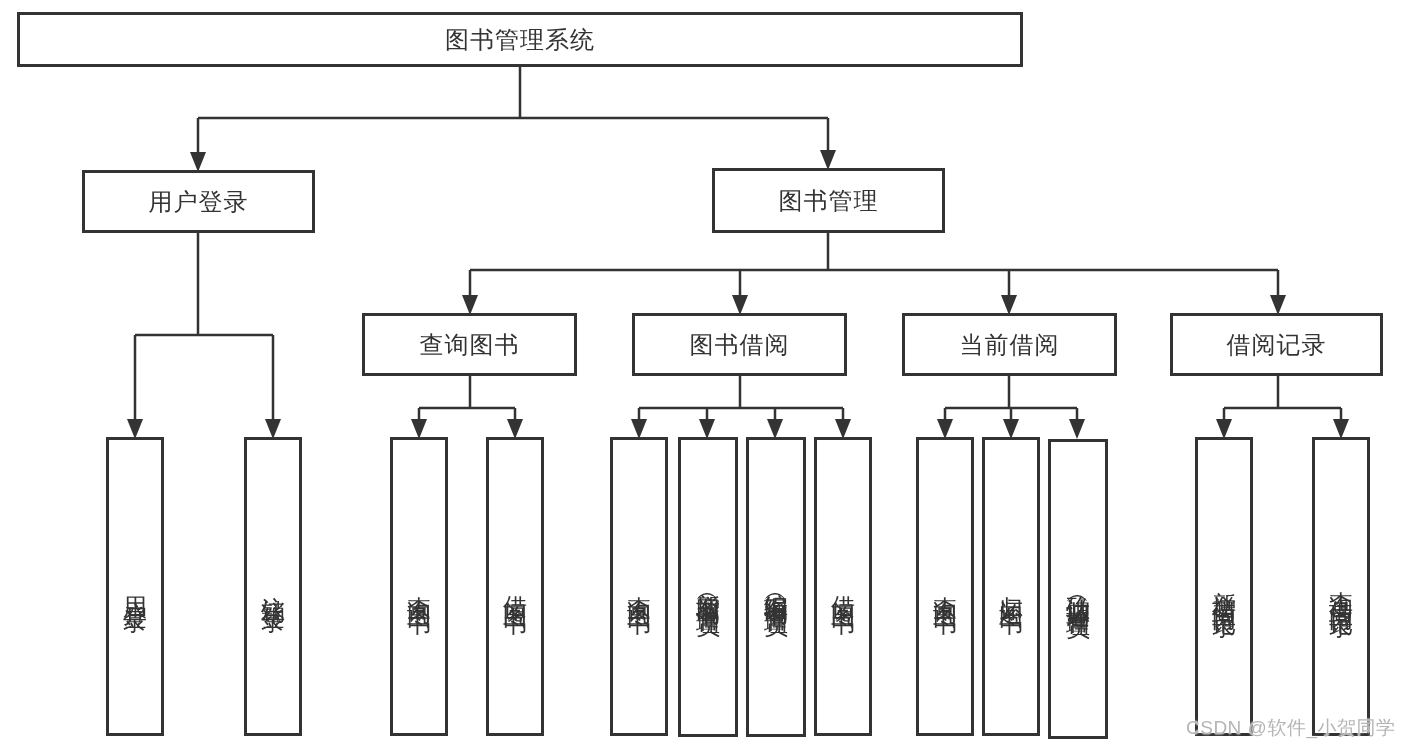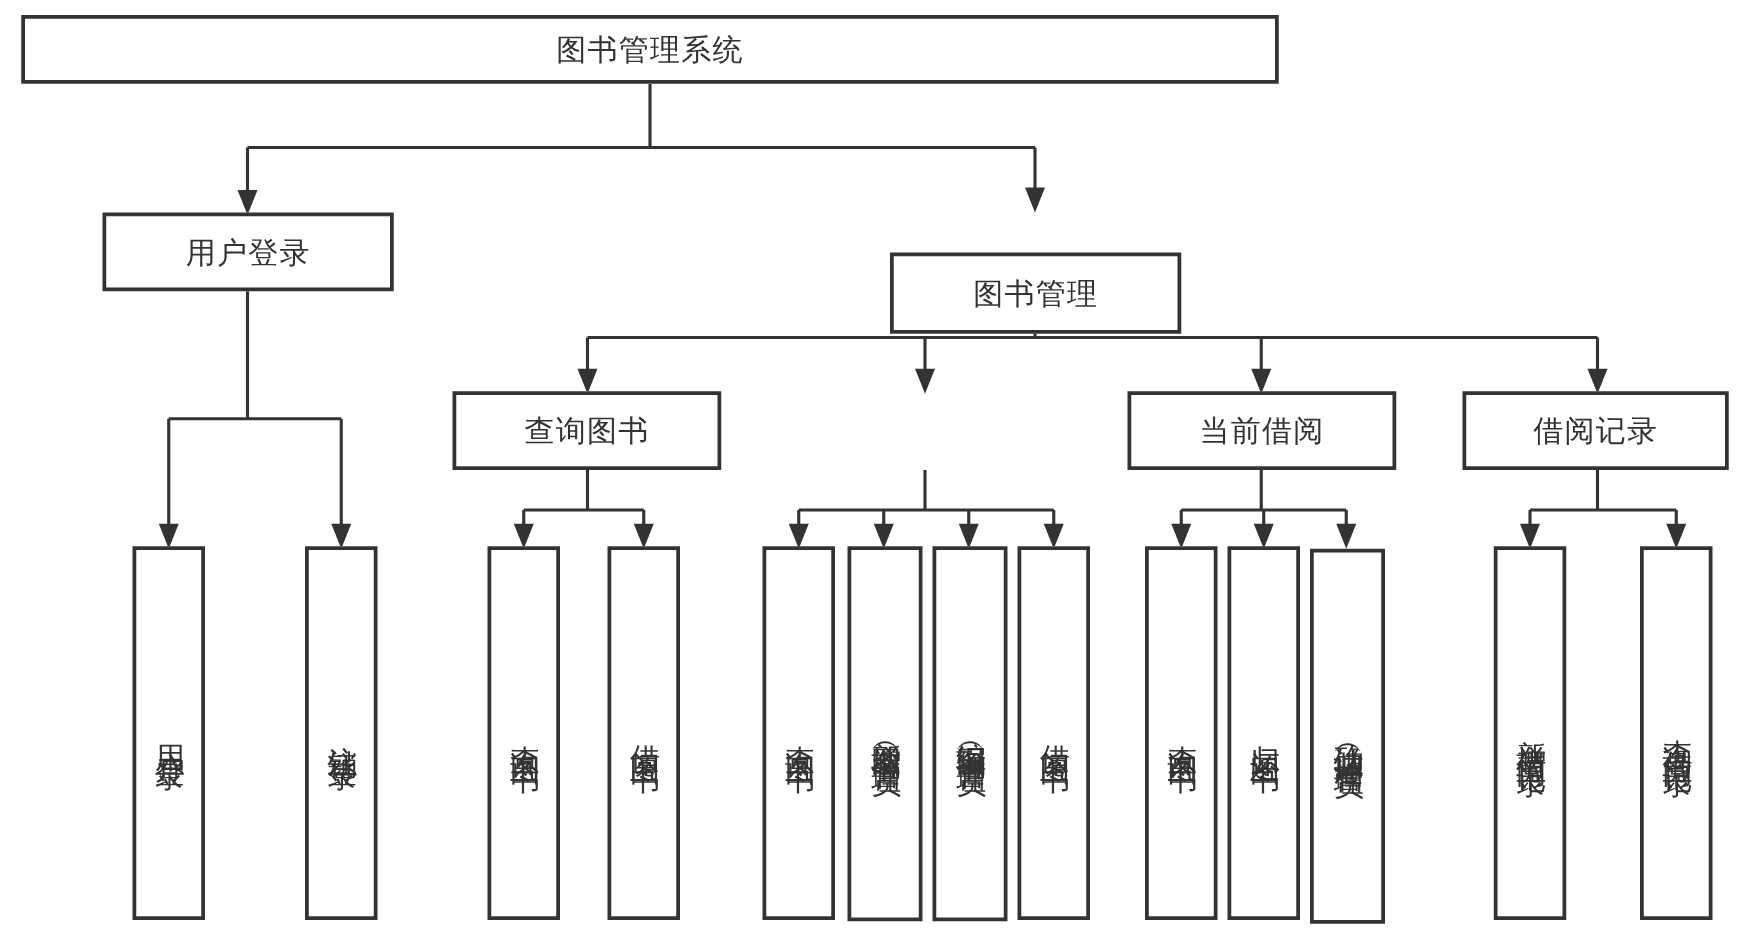--- a/index.html
+++ b/index.html
@@ -95,26 +95,29 @@
     </g>
   </svg>
 
   <div class="node hnode" style="left:17px; top:12px; width:1006px; height:55px;">
     <span>图书管理系统</span>
   </div>
 
   <div class="node hnode" style="left:82px; top:170px; width:233px; height:63px;">
     <span>用户登录</span>
   </div>
-  <div class="node hnode" style="left:712px; top:168px; width:233px; height:65px;margin-top:34px;">
+  <div class="node hnode" style="left:712px; top:168px; width:233px; height:65px;">
     <span>图书管理</span>
   </div>
 
   <div class="node hnode" style="left:362px; top:313px; width:215px; height:63px;">
     <span>查询图书</span>
+  </div>
+  <div class="node hnode" style="left:632px; top:313px; width:215px; height:63px;">
+    <span>图书借阅</span>
   </div>
   <div class="node hnode" style="left:1170px; top:313px; width:213px; height:63px;">
     <span>借阅记录</span>
   </div>
   <div class="node hnode" style="left:902px; top:313px; width:215px; height:63px;">
     <span>当前借阅</span>
   </div>
 
   <div class="node vnode" style="left:106px; top:437px; width:58px; height:299px;">
     <span class="vtext">用户登录</span>
@@ -153,14 +156,15 @@
     <span class="vtext">确认归还（管理员）</span>
   </div>
 
   <div class="node vnode" style="left:1195px; top:437px; width:58px; height:299px;">
     <span class="vtext">新增借阅记录</span>
   </div>
   <div class="node vnode" style="left:1312px; top:437px; width:58px; height:299px;">
     <span class="vtext">查询借阅记录</span>
   </div>
 
+  <div class="watermark">CSDN @软件_小贺同学</div>
 
 </div>
 
 </body></html>

